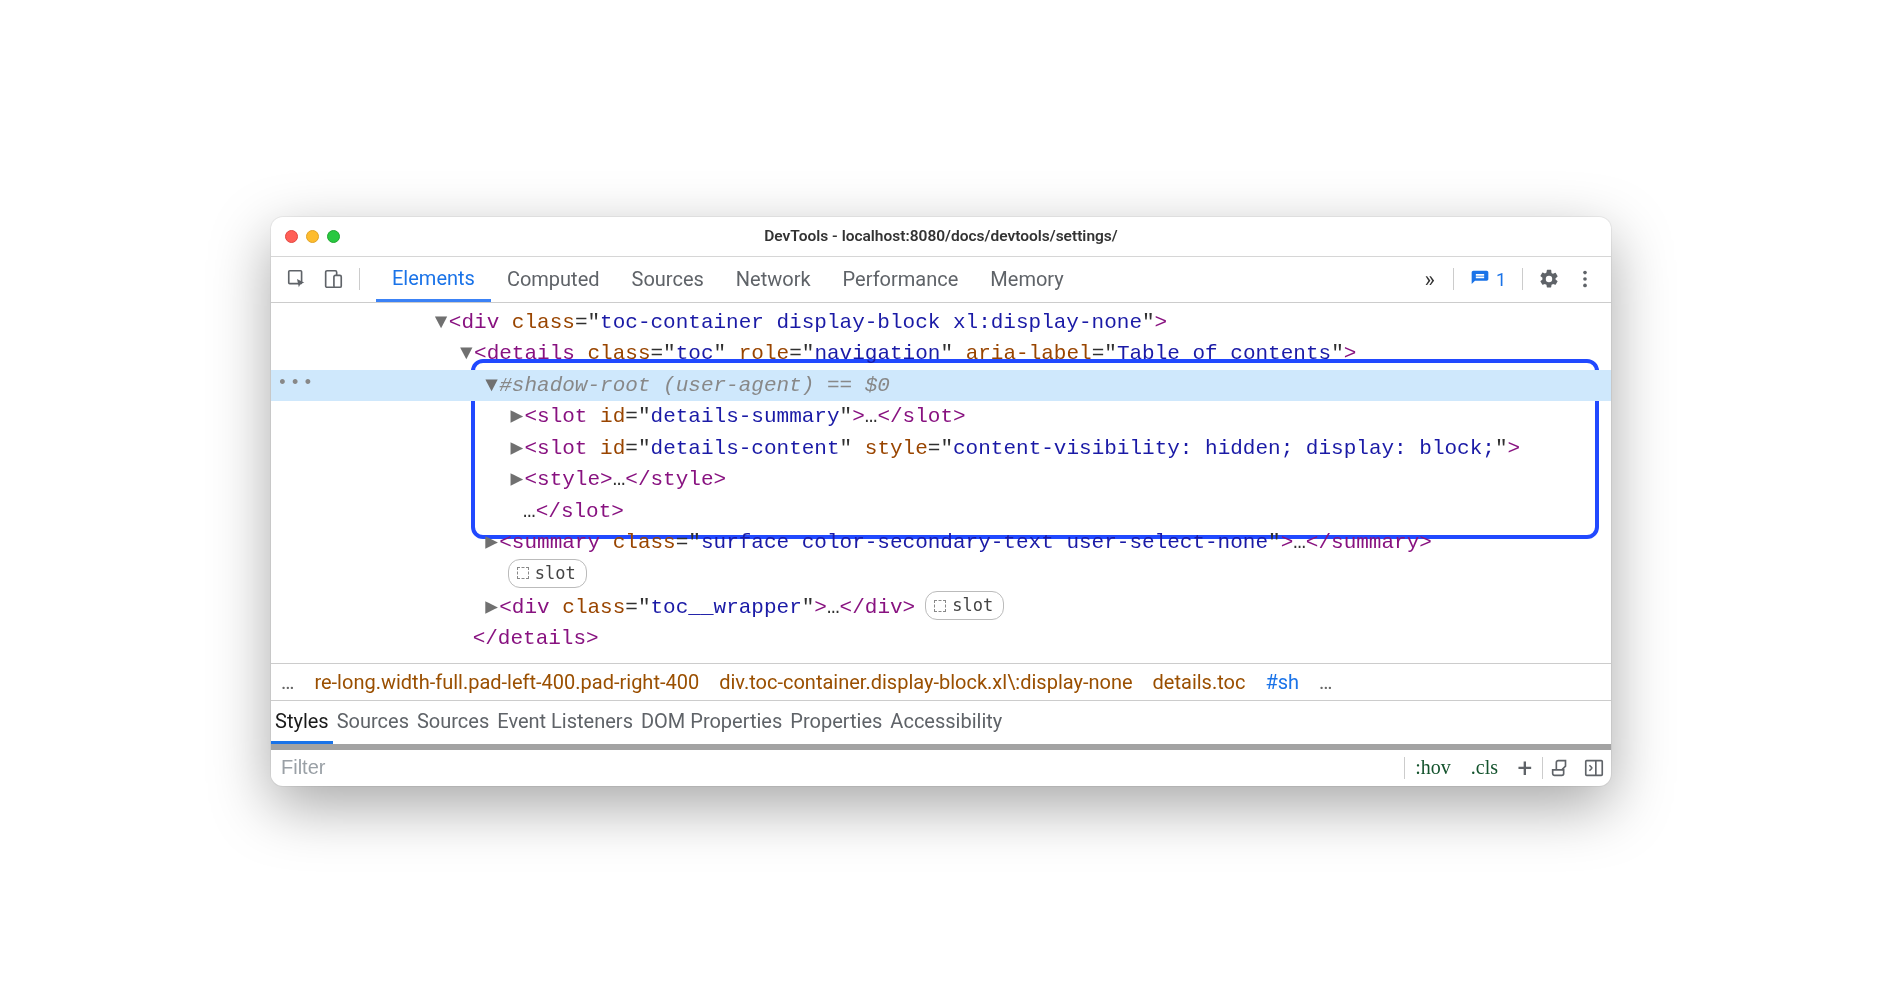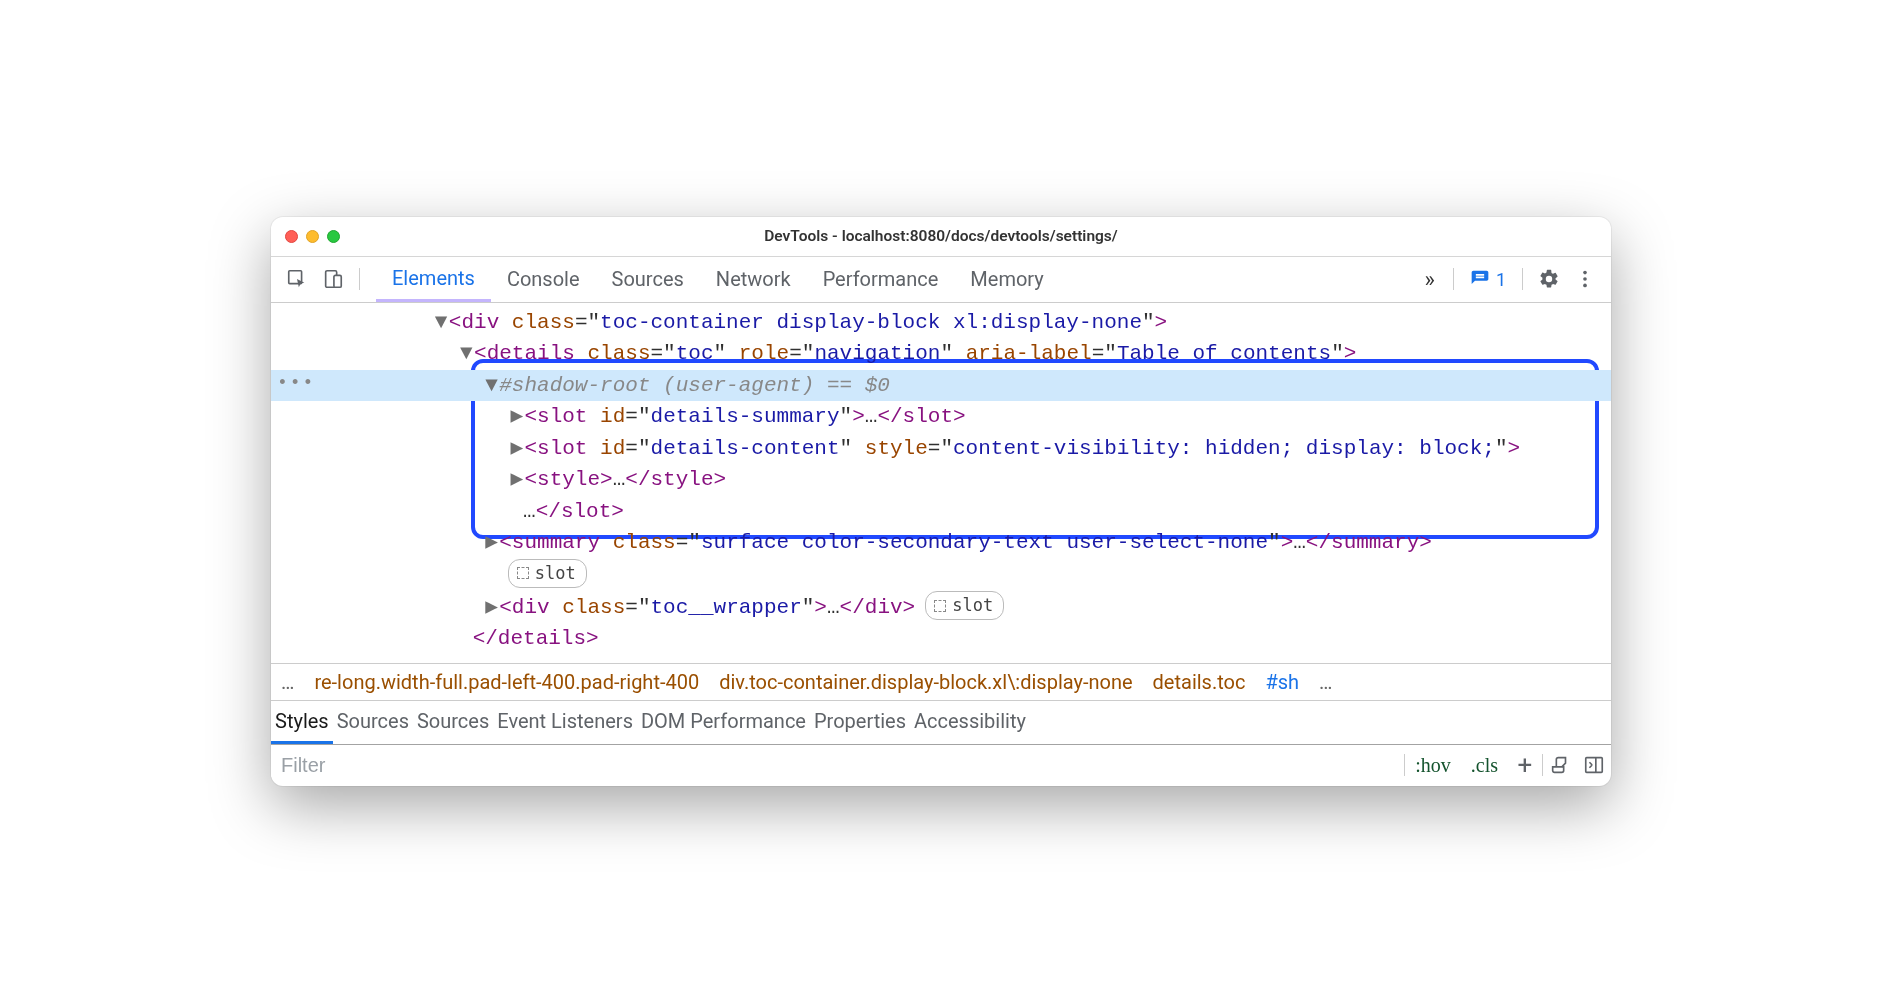--- a/index.html
+++ b/index.html
@@ -49,21 +49,21 @@
     width: 28px; height: 28px;
     display: flex; align-items: center; justify-content: center;
     color: #555; margin: 0 4px; cursor: pointer;
   }
   .sep { width: 1px; height: 22px; background: #ccc; margin: 0 8px; }
   .tabs { display: flex; gap: 0; margin-left: 8px; }
   .tab {
     padding: 0 16px; height: 46px; display: flex; align-items: center;
     color: #5f6368; cursor: pointer; font-size: 20px;
   }
-  .tab.active { color: #1a73e8; border-bottom: 3px solid #c4b5fd; }
+  .tab.active { color: #1a73e8; border-bottom: 3px solid #3b82f6; }
   .spacer { flex: 1; }
   .chev { color: #333; font-size: 22px; padding: 0 10px; cursor: pointer; }
   .issue-badge {
     display: flex; align-items: center; gap: 6px;
     padding: 3px 8px; border-radius: 4px; cursor: pointer; color: #1a73e8;
     font-size: 18px;
   }
   .issue-badge svg { width: 20px; height: 20px; }
   
   .domtree {
@@ -113,21 +113,21 @@
   
   .subtabs {
     display: flex; border-top: 1px solid #ccc;
     font-size: 20px;
   }
   .subtab { padding: 8px 4px; color: #5f6368; cursor: pointer; }
   .subtab.active { color: #1a1a1a; border-bottom: 3px solid #1a73e8; }
   
   .filterrow {
     display: flex; align-items: center;
-    border-top: 1px solid #a3a3a3; height: 42px;
+    border-top: 6px solid #a3a3a3; height: 42px;
     font-size: 20px;
   }
   .filterrow input {
     flex: 1; border: none; outline: none; padding: 0 10px;
     font-size: 20px; color: #333;
   }
   .filterrow input::placeholder { color: #9aa0a6; }
   .filterrow .pill { padding: 0 10px; color: #14532d; font-family: Liberation Serif, serif; cursor: pointer; }
   .filterrow .ric { width: 34px; text-align: center; color: #5f6368; cursor: pointer; }
   .filterrow .sepv { width: 1px; height: 22px; background: #ccc; }
@@ -156,21 +156,21 @@
     </div>
     <div class="ico">
       <svg width="22" height="22" viewBox="0 0 24 24" fill="none" stroke="#5f6368" stroke-width="1.8">
         <rect x="4" y="3" width="12" height="18" rx="1.5"></rect>
         <rect x="13" y="8" width="8" height="13" rx="1.5" fill="#fff"></rect>
       </svg>
     </div>
     <div class="sep"></div>
     <div class="tabs">
       <div class="tab active">Elements</div>
-      <div class="tab">Console</div>
+      <div class="tab">Computed</div>
       <div class="tab">Sources</div>
       <div class="tab">Network</div>
       <div class="tab">Performance</div>
       <div class="tab">Memory</div>
     </div>
     <div class="spacer"></div>
     <div class="chev">»</div>
     <div class="sep"></div>
     <div class="issue-badge">
       <svg viewBox="0 0 24 24" fill="#1a73e8">
@@ -225,21 +225,21 @@
     <span class="bc">details.toc</span>
     <span class="bc blue">#sh</span>
     <span class="ell">…</span>
   </div>
 
   <div class="subtabs">
     <div class="subtab active">Styles</div>
     <div class="subtab">Sources</div>
     <div class="subtab">Sources</div>
     <div class="subtab">Event Listeners</div>
-    <div class="subtab">DOM Performance</div>
+    <div class="subtab">DOM Properties</div>
     <div class="subtab">Properties</div>
     <div class="subtab">Accessibility</div>
   </div>
 
   <div class="filterrow">
     <input type="text" placeholder="Filter" style="">
     <div class="sepv"></div>
     <div class="pill">:hov</div>
     <div class="pill">.cls</div>
     <div class="ric" style="font-size:26px;">+</div>

